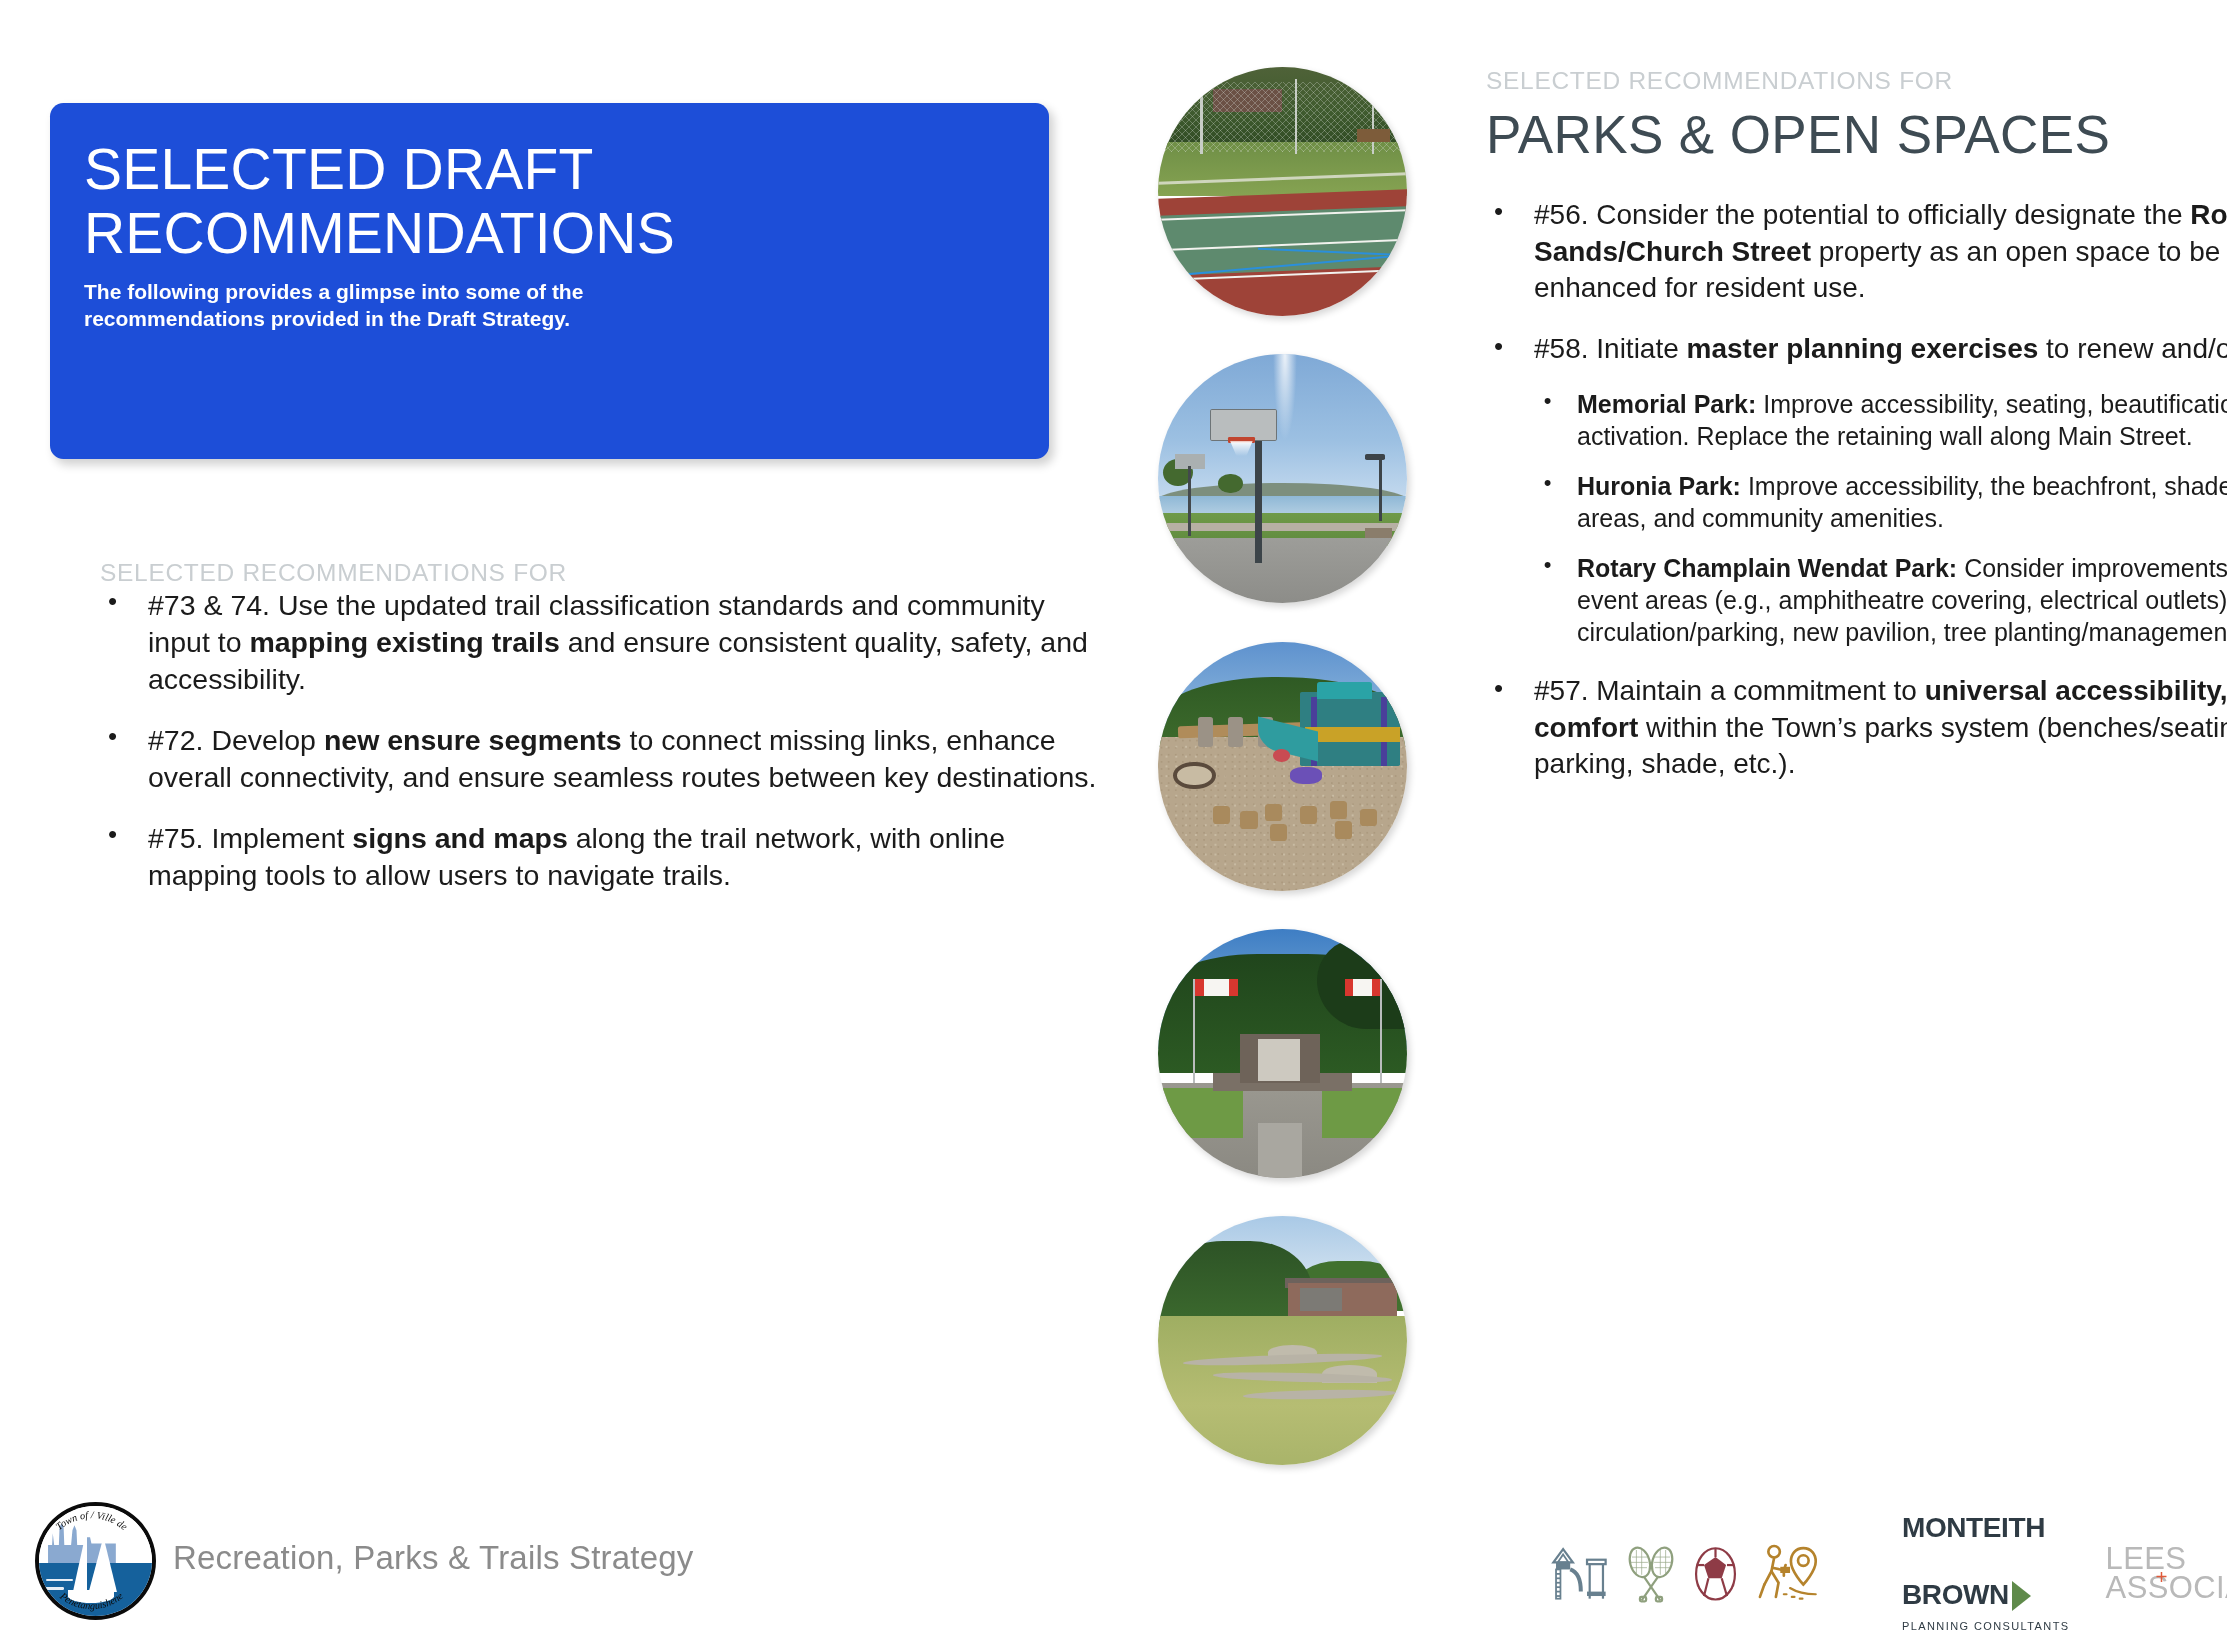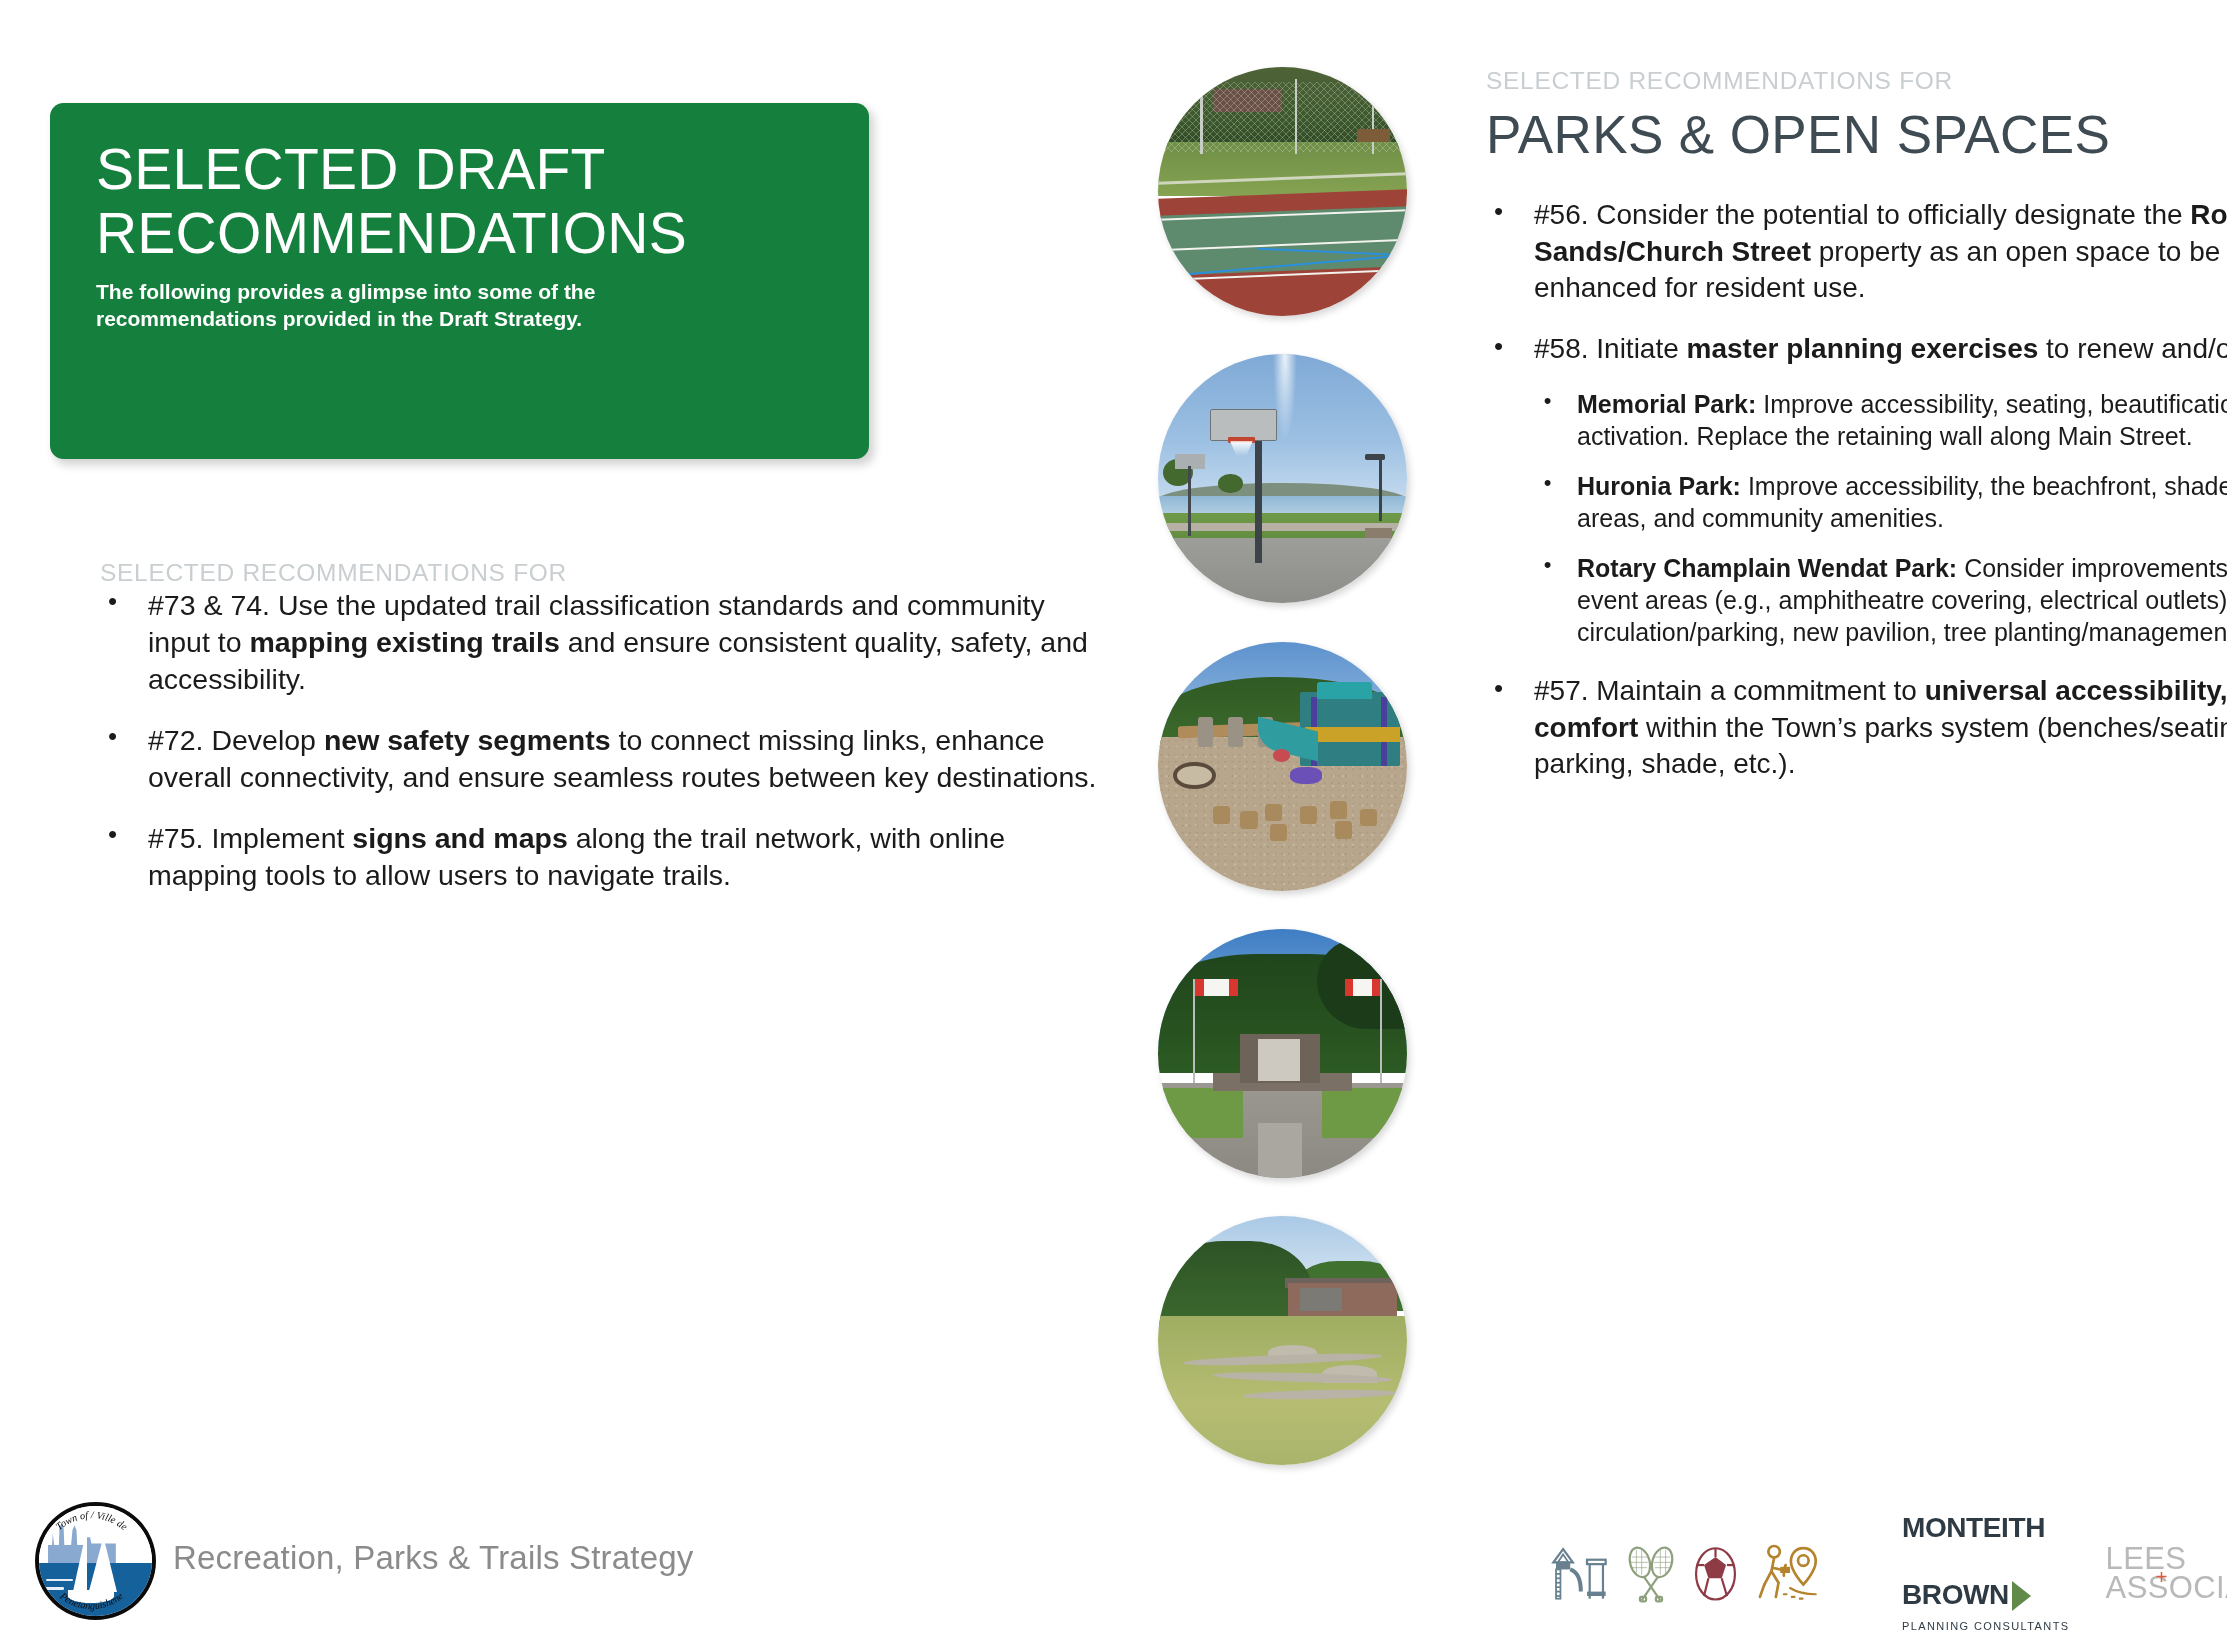--- a/index.html
+++ b/index.html
@@ -10,26 +10,26 @@
     overflow:hidden;
     position:relative;
   }
 
   
   .left-col{
     position:absolute;left:0;top:0;width:1123px;height:1647px;
   }
 
   .intro-card{
-    position:absolute;left:50px;top:103px;width:819px;height:356px;
-    background:#15803d;
+    position:absolute;left:50px;top:103px;width:999px;height:356px;
+    background:#1d4ed8;
     border-radius:13.4px;
     box-shadow:4.5px 5.3px 9.8px rgba(0,0,0,0.18);
     box-sizing:border-box;
-    padding:35px 46px 0 46px;
+    padding:35px 46px 0 34px;
   }
   .intro-title{
     color:#ffffff;
     font-size:57px;
     line-height:1.12;
     font-weight:400;
     letter-spacing:0.2px;
     white-space:pre-line;
     margin:0;
   }
@@ -302,21 +302,21 @@
     <div class="intro-title">SELECTED DRAFT
 RECOMMENDATIONS</div>
     <div class="intro-sub">The following provides a glimpse into some of the
 recommendations provided in the Draft Strategy.</div>
   </div>
 
   <div class="trails-block">
     <div class="sec-eyebrow">SELECTED RECOMMENDATIONS FOR</div>
     <ul class="bl trails-list">
         <li>#73 &amp; 74. Use the updated trail classification standards and community input to <b>mapping existing trails</b> and ensure consistent quality, safety, and accessibility.</li>
-        <li>#72. Develop <b>new safety segments</b> to connect missing links, enhance overall connectivity, and ensure seamless routes between key destinations.</li>
+        <li>#72. Develop <b>new ensure segments</b> to connect missing links, enhance overall connectivity, and ensure seamless routes between key destinations.</li>
         <li>#75. Implement <b>signs and maps</b> along the trail network, with online mapping tools to allow users to navigate trails.</li>
       </ul>
   </div>
 </div>
 
 <div class="photos">
 
   <div class="photo p1" style="top:0px;">
     <div class="scene">
       <div class="sky-trees"></div>

